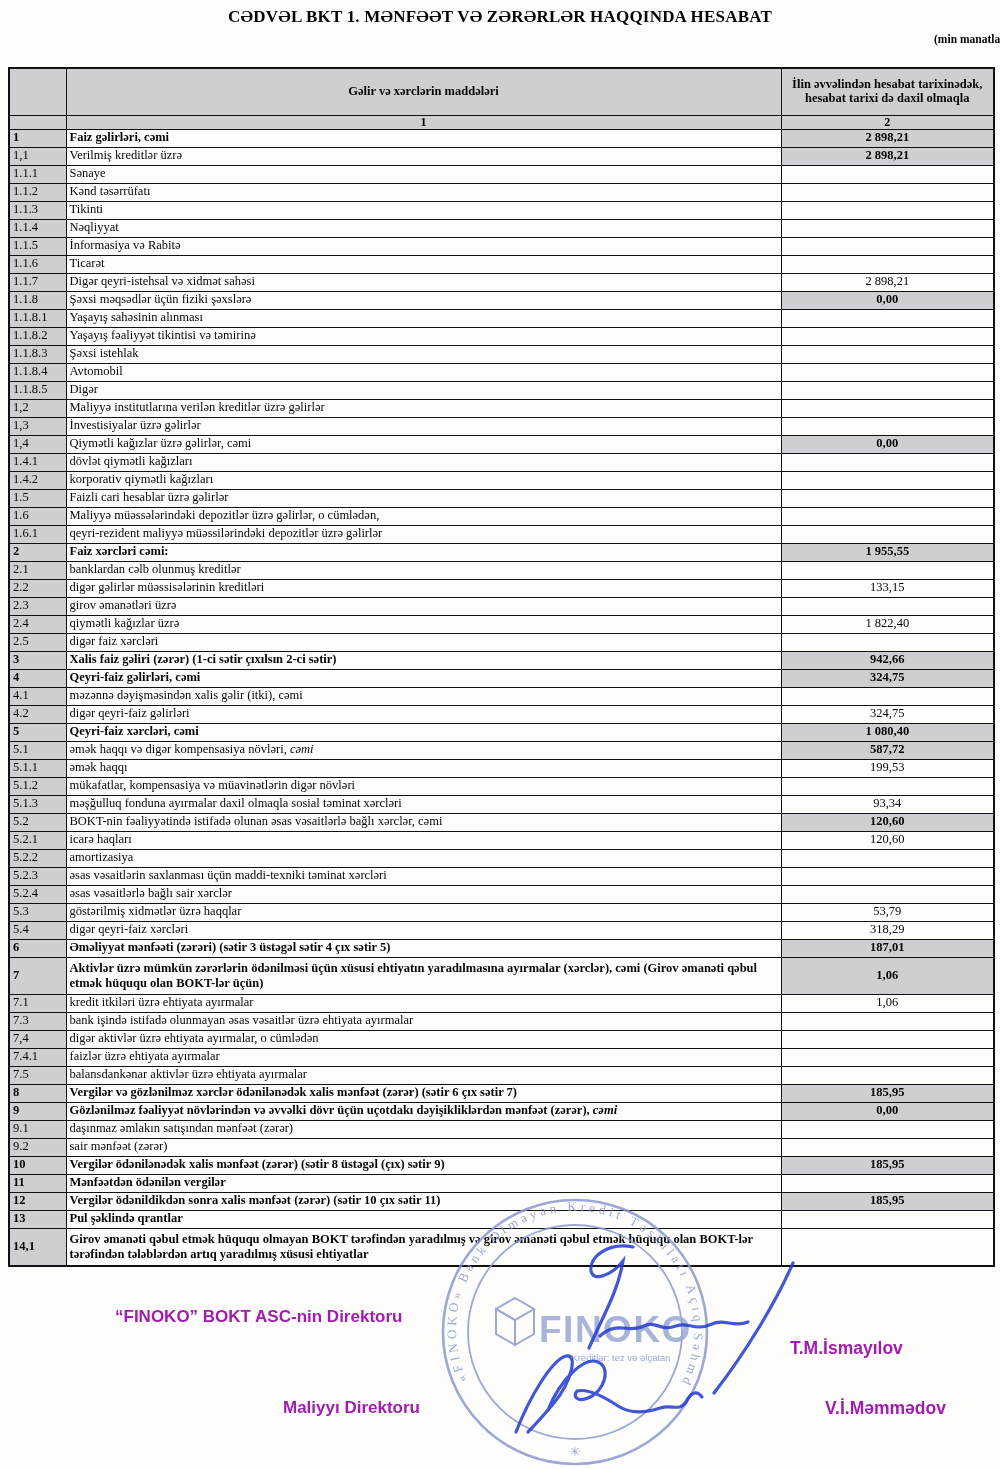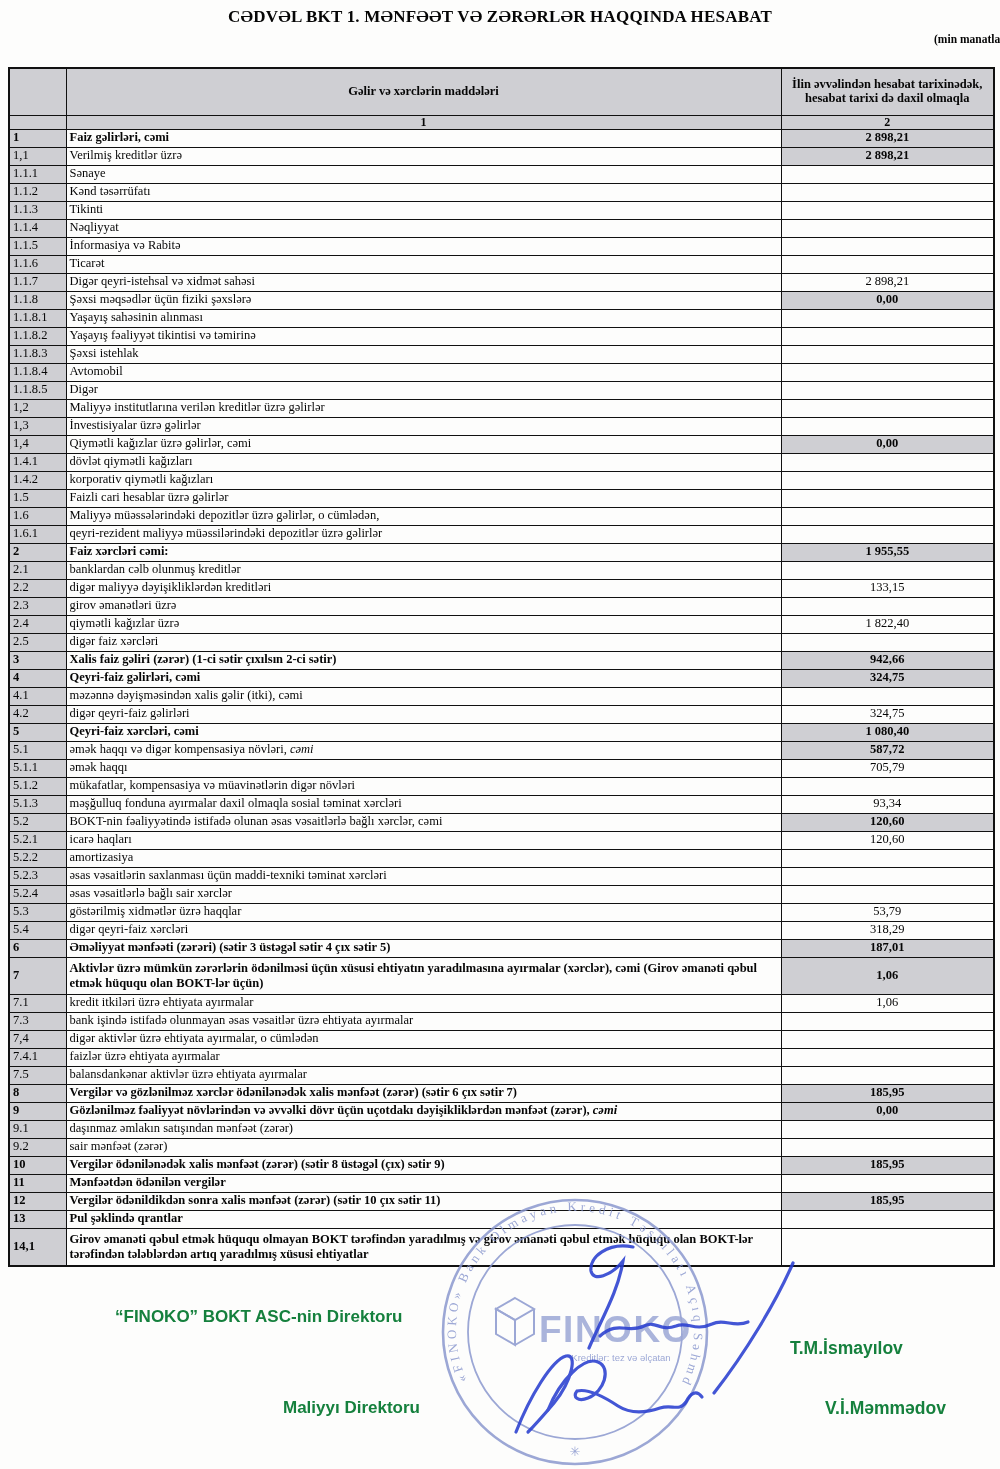--- a/index.html
+++ b/index.html
@@ -45,21 +45,21 @@
   tr.t td{height:36px;line-height:1.18;}
   td.num{background:var(--shade);text-align:left;padding-left:3px;}
   td.lbl{text-align:left;padding-left:4px;}
   td.val{text-align:center;}
   tr.b td.lbl, tr.b td.num{font-weight:bold;}
   tr.vs td.val{background:var(--shade);font-weight:bold;}
   td.lbl em{font-style:italic;font-weight:inherit;}
 
   .sig-label,.sig-name{
     position:absolute;font-family:"Liberation Sans","DejaVu Sans",sans-serif;
-    color:#15803d;white-space:nowrap;
+    color:#a21caf;white-space:nowrap;
   }
   .sig-label{font-size:17px;font-weight:600;}
   .sig-name{font-size:17.5px;font-weight:bold;}
   #director-label{left:115px;top:1307px;}
   #director-name{left:790px;top:1307px;margin-top:31px;}
   #finance-label{left:283px;top:1398px;}
   #finance-name{left:825px;top:1398px;}
 
   .stamp{position:absolute;left:435px;top:1192px;width:280px;height:280px;opacity:.82;}
   .signatures{position:absolute;left:0;top:0;width:1000px;height:1469px;pointer-events:none;}
@@ -211,21 +211,21 @@
           <td class="lbl">Faiz xərcləri cəmi:</td>
           <td class="val">1 955,55</td>
         </tr>
         <tr>
           <td class="num">2.1</td>
           <td class="lbl">banklardan cəlb olunmuş kreditlər</td>
           <td class="val"></td>
         </tr>
         <tr>
           <td class="num">2.2</td>
-          <td class="lbl">digər maliyyə dəyişikliklərdən kreditləri</td>
+          <td class="lbl">digər gəlirlər müəssisələrinin kreditləri</td>
           <td class="val">133,15</td>
         </tr>
         <tr>
           <td class="num">2.3</td>
           <td class="lbl">girov əmanətləri üzrə</td>
           <td class="val"></td>
         </tr>
         <tr>
           <td class="num">2.4</td>
           <td class="lbl">qiymətli kağızlar üzrə</td>
@@ -262,21 +262,21 @@
           <td class="val">1 080,40</td>
         </tr>
         <tr class="vs">
           <td class="num">5.1</td>
           <td class="lbl">əmək haqqı və digər kompensasiya növləri, <em>cəmi</em></td>
           <td class="val">587,72</td>
         </tr>
         <tr>
           <td class="num">5.1.1</td>
           <td class="lbl">əmək haqqı</td>
-          <td class="val">705,79</td>
+          <td class="val">199,53</td>
         </tr>
         <tr>
           <td class="num">5.1.2</td>
           <td class="lbl">mükafatlar, kompensasiya və müavinətlərin digər növləri</td>
           <td class="val"></td>
         </tr>
         <tr>
           <td class="num">5.1.3</td>
           <td class="lbl">məşğulluq fonduna ayırmalar daxil olmaqla sosial təminat xərcləri</td>
           <td class="val">93,34</td>

